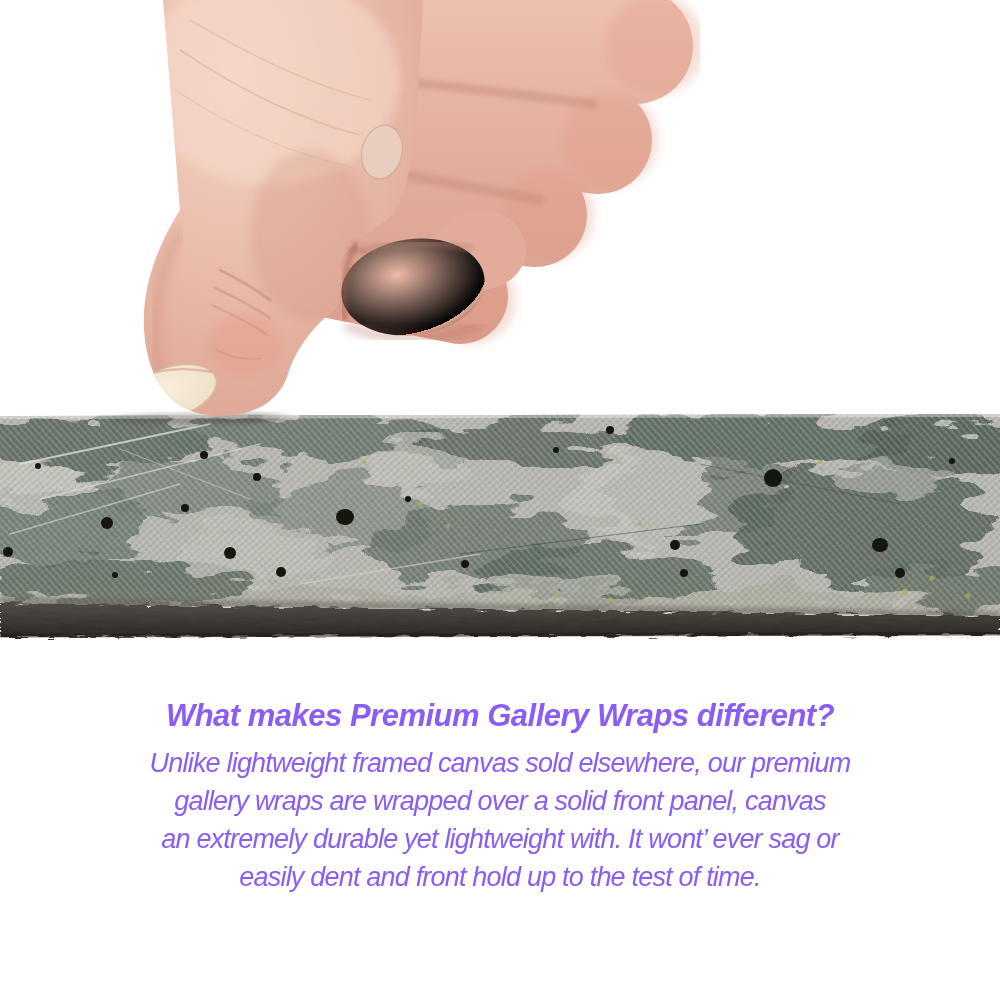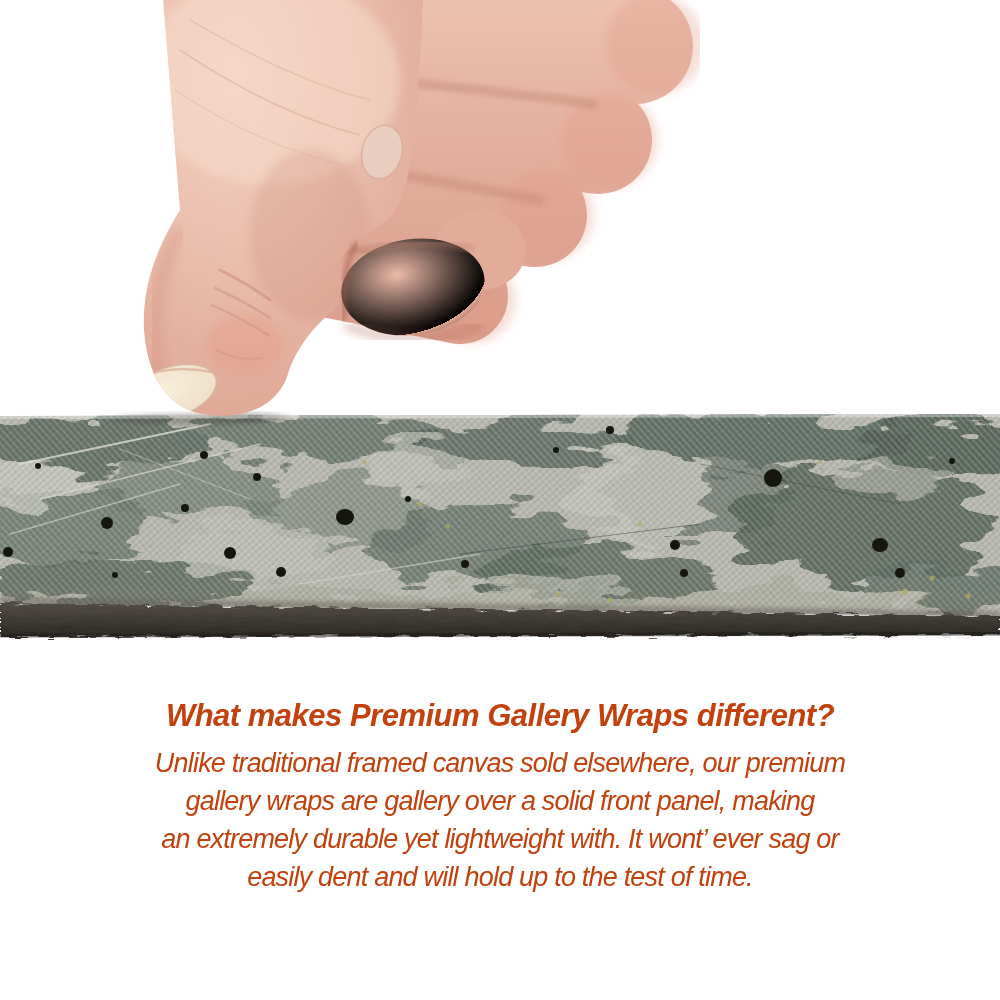--- a/index.html
+++ b/index.html
@@ -4,21 +4,21 @@
 <style>
   html,body{margin:0;padding:0;background:#ffffff;}
   #stage{
     position:relative;width:1000px;height:1000px;background:#ffffff;
     overflow:hidden;font-family:"Liberation Sans",sans-serif;
   }
   #canvas-strip{position:absolute;left:0;top:404px;width:1000px;height:246px;}
   #hand-photo{position:absolute;left:120px;top:0;width:580px;height:420px;}
   #copy-block{
     position:absolute;left:0;top:698px;width:1000px;text-align:center;
-    color:#c2410c;
+    color:#8b5cf6;
   }
   #copy-block h1{
     margin:0 0 10px 0;font-size:31px;font-weight:bold;font-style:italic;
     letter-spacing:-0.5px;font-family:"Liberation Sans",sans-serif;
   }
   .body-line{
     font-size:27px;font-style:italic;font-weight:normal;
     letter-spacing:-0.8px;line-height:38px;white-space:nowrap;
   }
 </style>
@@ -262,19 +262,19 @@
 
       <g>
         <ellipse cx="262" cy="152" rx="20" ry="27" fill="#e9cfc0" opacity="0.95" transform="rotate(14 262 152)"></ellipse>
         <ellipse cx="262" cy="152" rx="20" ry="27" fill="none" stroke="#d3ab9a" stroke-width="1.4" opacity="0.8" transform="rotate(14 262 152)"></ellipse>
       </g>
     </svg>
   </div>
 
   <div id="copy-block">
     <h1>What makes Premium Gallery Wraps different?</h1>
-    <div class="body-line">Unlike traditional framed canvas sold elsewhere, our premium</div>
-    <div class="body-line">gallery wraps are gallery over a solid front panel, making</div>
+    <div class="body-line">Unlike lightweight framed canvas sold elsewhere, our premium</div>
+    <div class="body-line">gallery wraps are wrapped over a solid front panel, canvas</div>
     <div class="body-line">an extremely durable yet lightweight with. It wont’ ever sag or</div>
-    <div class="body-line">easily dent and will hold up to the test of time.</div>
+    <div class="body-line">easily dent and front hold up to the test of time.</div>
   </div>
 
 </div>
 
 </body></html>

